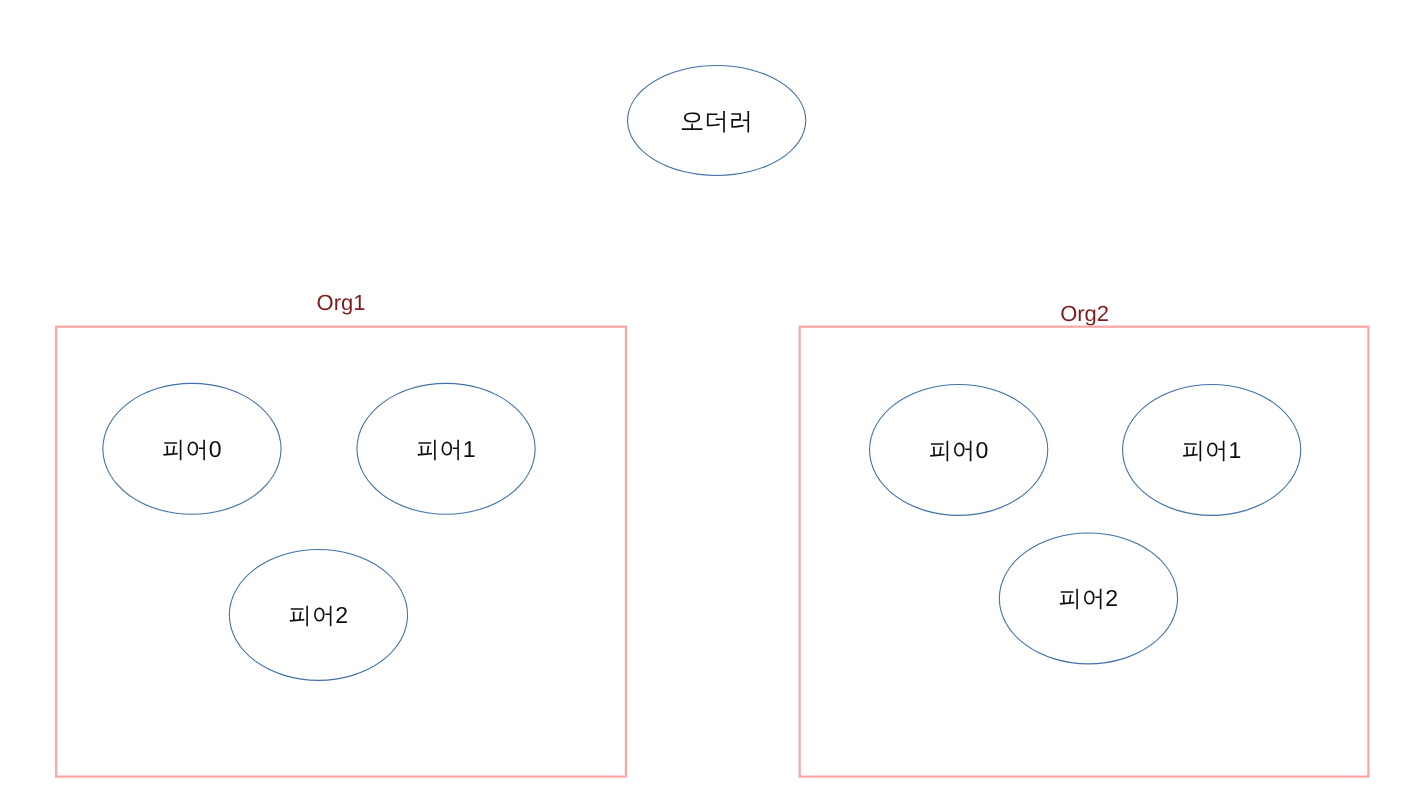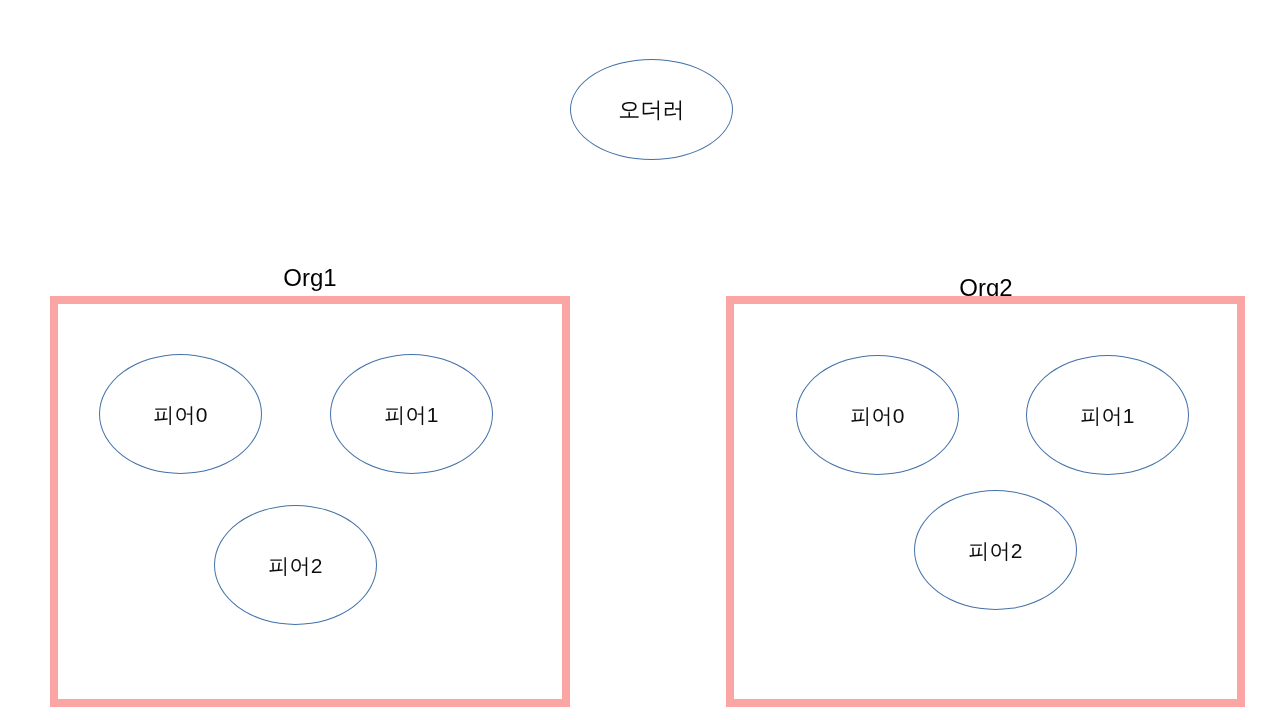--- a/index.html
+++ b/index.html
@@ -41,28 +41,28 @@
   }
 
   .node-ellipse.orderer .node-label {
     font-size: 22px;
   }
 
   
   .org-box {
     position: absolute;
     box-sizing: border-box;
-    border: 8px solid #fca5a5;
+    border: 2px solid #fca5a5;
     background: transparent;
   }
 
   .org-title {
     position: absolute;
-    font-size: 24px;
-    color: #000000;
+    font-size: 20px;
+    color: #7f1d1d;
     line-height: 1;
     white-space: nowrap;
     text-align: left;
     transform: translateX(-50%);
   }
 </style>
 </head>
 <body>
 
 <div id="canvas">

